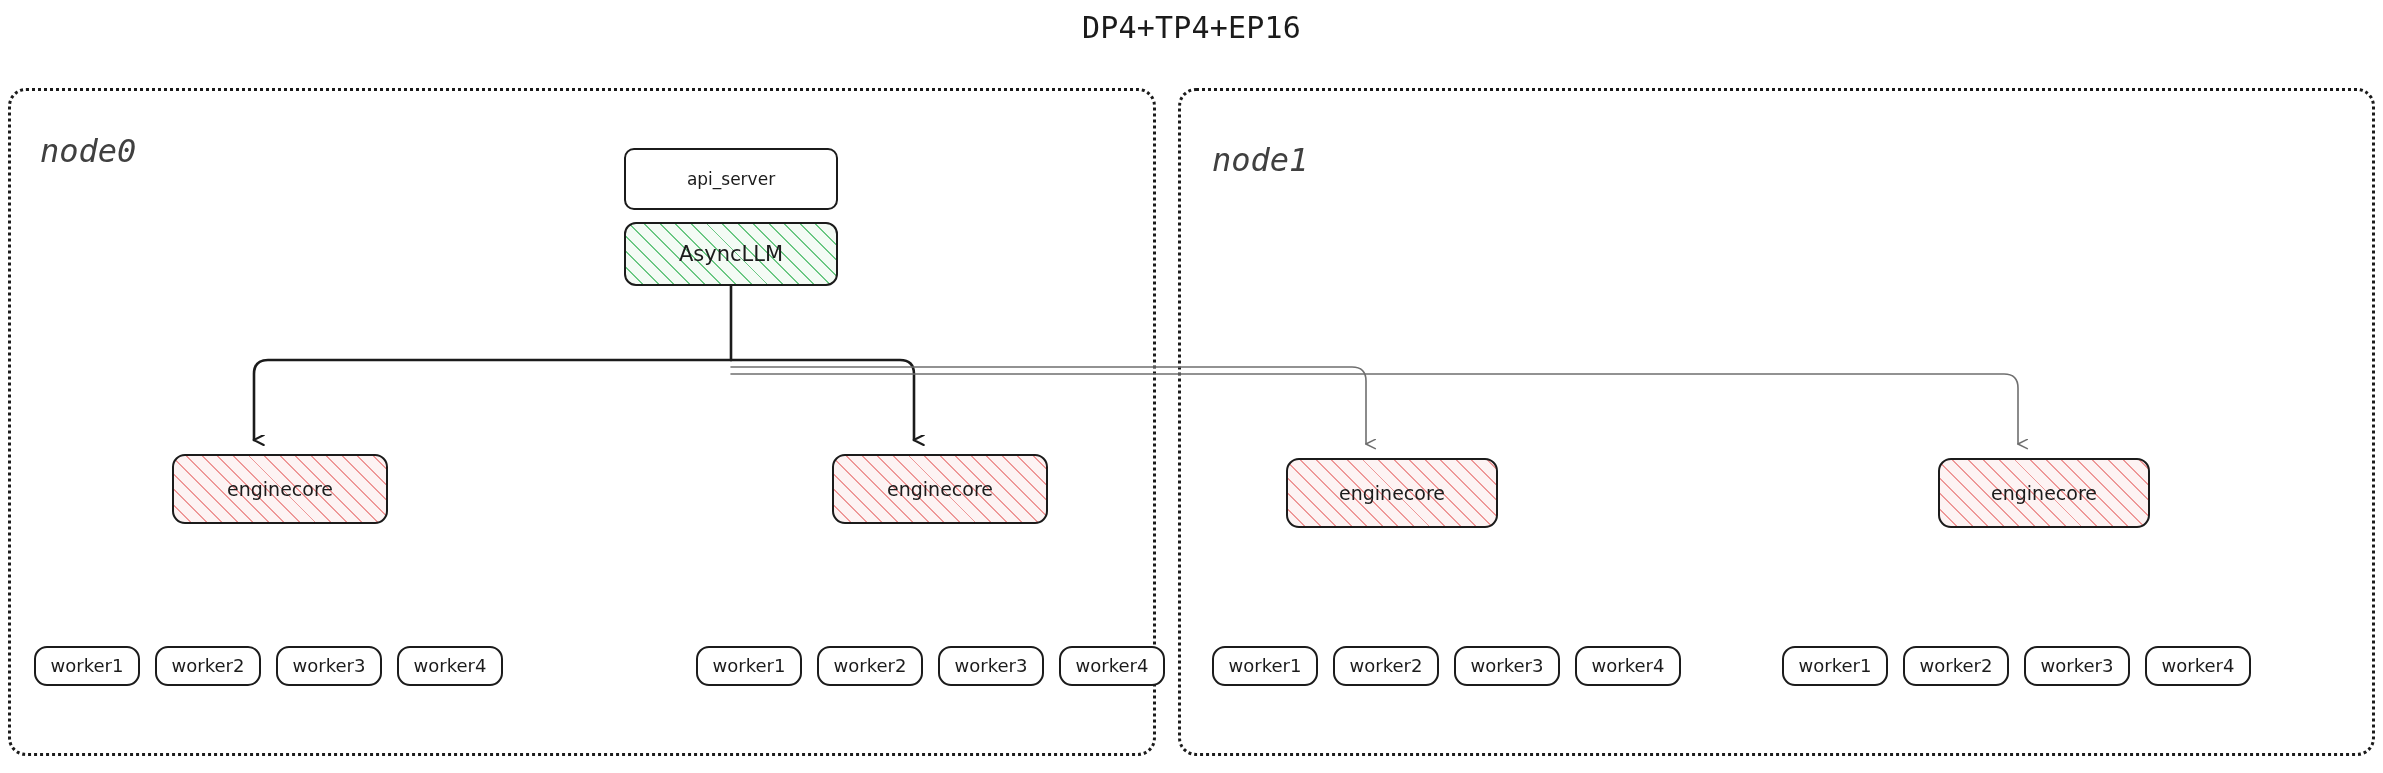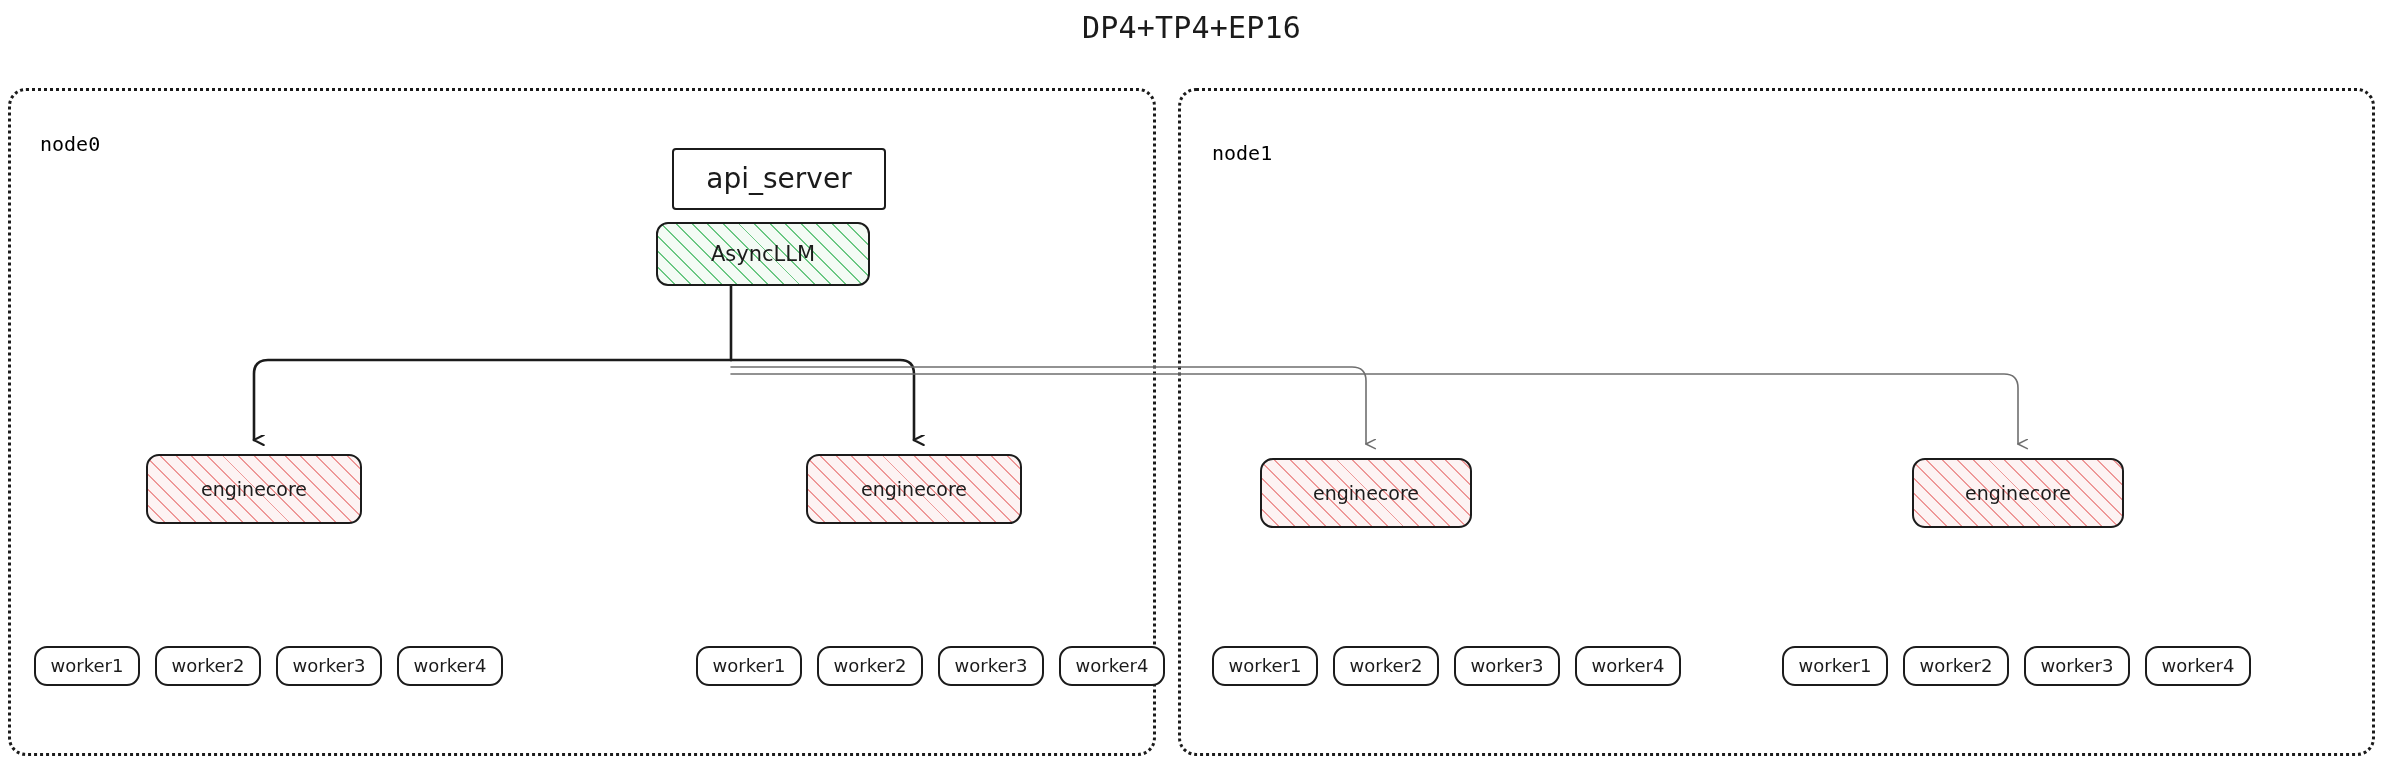--- a/index.html
+++ b/index.html
@@ -39,23 +39,24 @@
   .node-container {
     position: absolute;
     border: 3px dotted #1b1b1b;
     border-radius: 18px;
     background: transparent;
     box-sizing: border-box;
   }
   .node-label {
     position: absolute;
     font-family: "DejaVu Sans Mono", monospace;
-    font-size: 20px;
-    color: #000000;
+    font-size: 32px;
+    color: #404040;
     white-space: pre;
+    font-style: italic;
   }
 
   
   #edges-layer {
     position: absolute;
     left: 0;
     top: 0;
     width: 2383px;
     height: 773px;
     pointer-events: none;
@@ -69,23 +70,22 @@
     border-radius: 10px;
     background: #ffffff;
     display: flex;
     align-items: center;
     justify-content: center;
     color: #1b1b1b;
     white-space: nowrap;
   }
 
   .box-api {
-    font-size: 28px;
-    border-radius: 4px;
-    margin-left: 48px;
+    font-size: 17px;
+    border-radius: 10px;
   }
 
   .box-async {
     font-size: 21px;
     border-radius: 12px;
     background-color: #f4fbf5;
     background-image: repeating-linear-gradient(
       45deg,
       rgba(82, 190, 110, 0.85) 0px,
       rgba(82, 190, 110, 0.85) 1.4px,
@@ -98,20 +98,21 @@
     font-size: 19px;
     border-radius: 13px;
     background-color: #fdf3f3;
     background-image: repeating-linear-gradient(
       45deg,
       rgba(233, 120, 120, 0.75) 0px,
       rgba(233, 120, 120, 0.75) 1.4px,
       rgba(255, 255, 255, 0) 1.4px,
       rgba(255, 255, 255, 0) 11px
     );
+    margin-left: 26px;
   }
   .box-enginecore .box-text {
     background: transparent;
   }
 
   .box-worker {
     font-size: 18px;
     border-radius: 13px;
     border-width: 2px;
   }
@@ -153,21 +154,21 @@
 
     <path d="M731,367 L1352,367 Q1366,367 1366,381 L1366,444" fill="none" stroke="#6f6f6f" stroke-width="1.6" stroke-linecap="round" stroke-linejoin="round" marker-end="url(#arrow-light)"></path>
 
     <path d="M731,374 L2004,374 Q2018,374 2018,388 L2018,444" fill="none" stroke="#6f6f6f" stroke-width="1.6" stroke-linecap="round" stroke-linejoin="round" marker-end="url(#arrow-light)"></path>
   </svg>
 
   <div class="box box-api" style="left:624px; top:148px; width:214px; height:62px;">
     <span class="box-text">api_server</span>
   </div>
 
-  <div class="box box-async" style="left:656px; top:222px; width:214px; height:64px;">
+  <div class="box box-async" style="left:624px; top:222px; width:214px; height:64px;">
     <span class="box-text">AsyncLLM</span>
   </div>
 
   <div class="box box-enginecore" style="left:146px; top:454px; width:216px; height:70px;">
     <span class="box-text">enginecore</span>
   </div>
 
   <div style="position:absolute; left:34px; top:646px; display:flex; gap:15px;">
     <div class="box box-worker" style="position:relative; left:0; top:0; width:106px; height:40px;">
       <span class="box-text">worker1</span>

